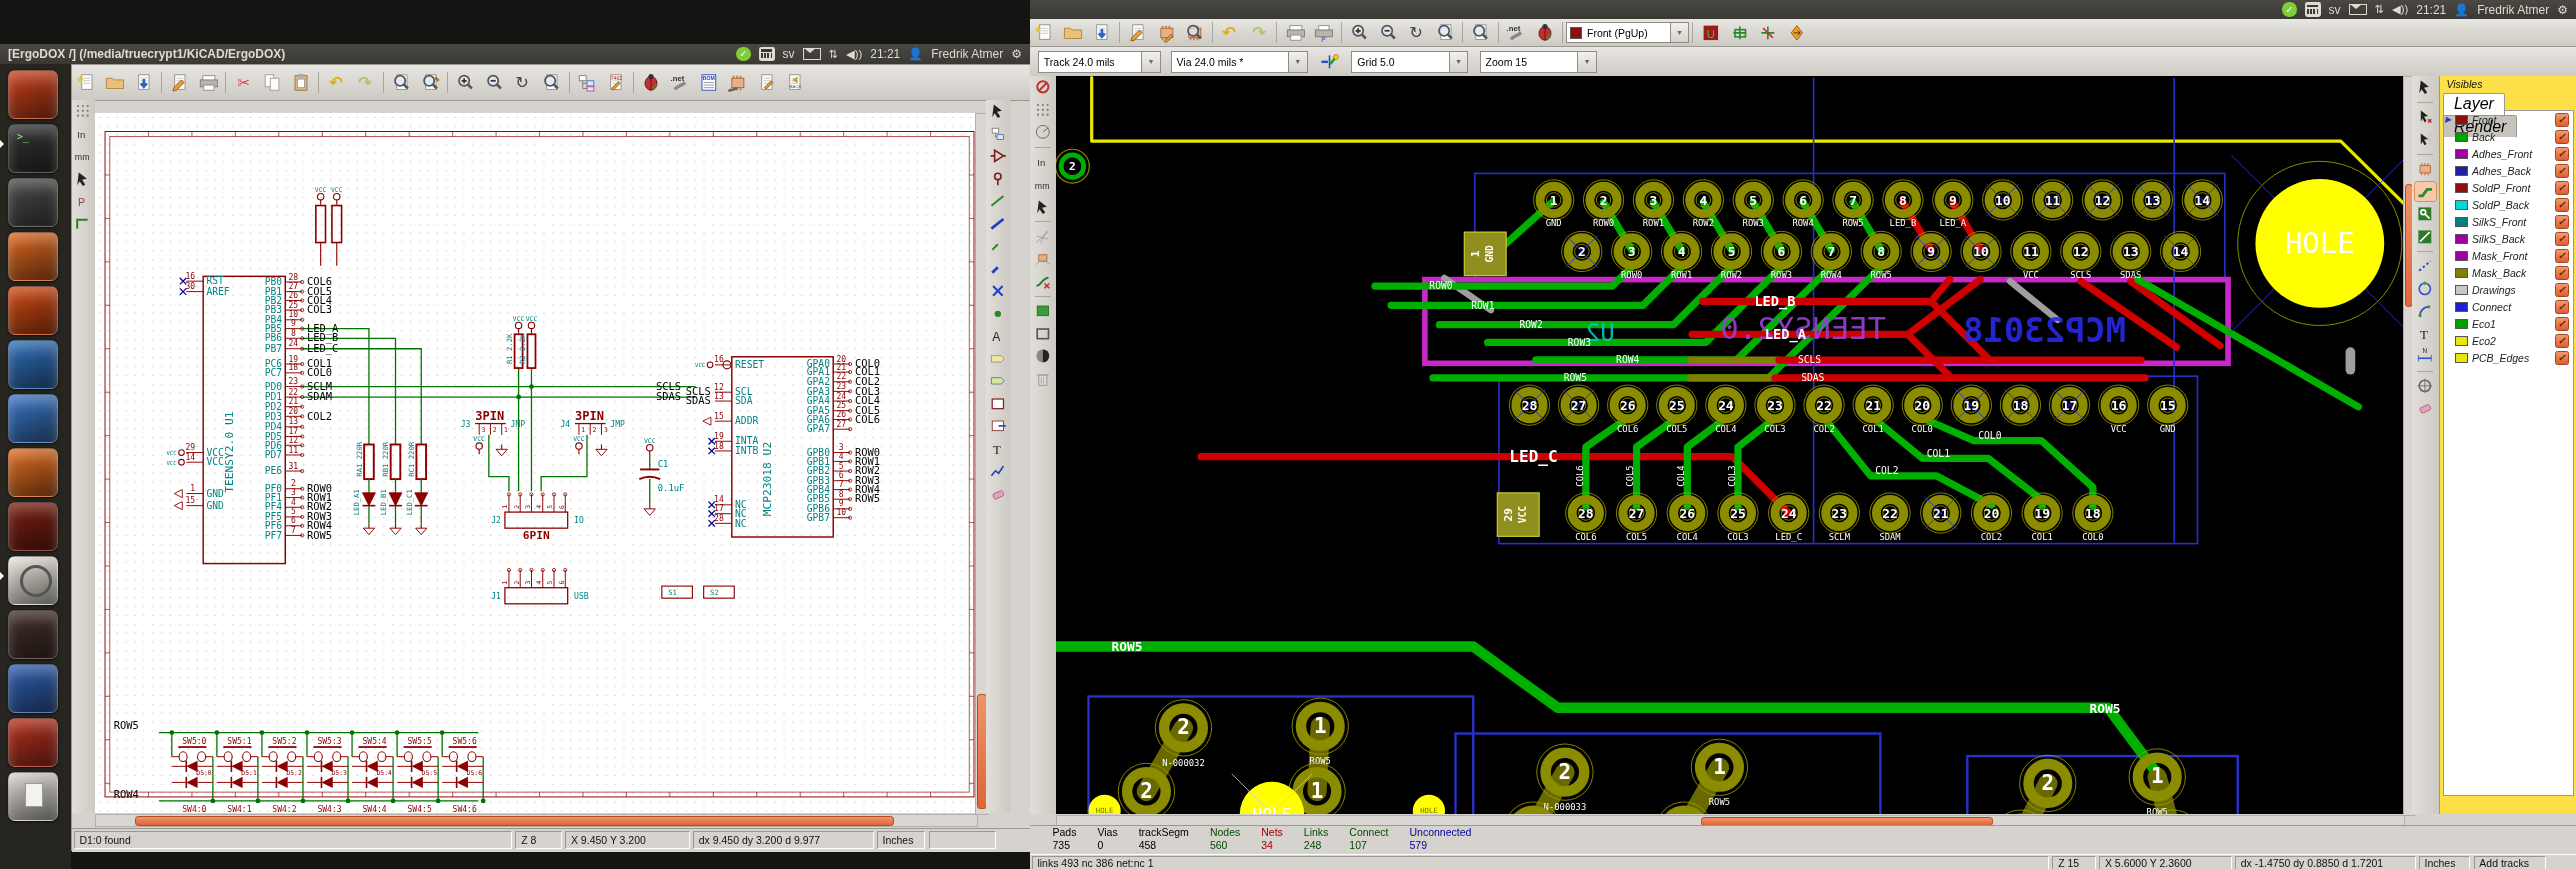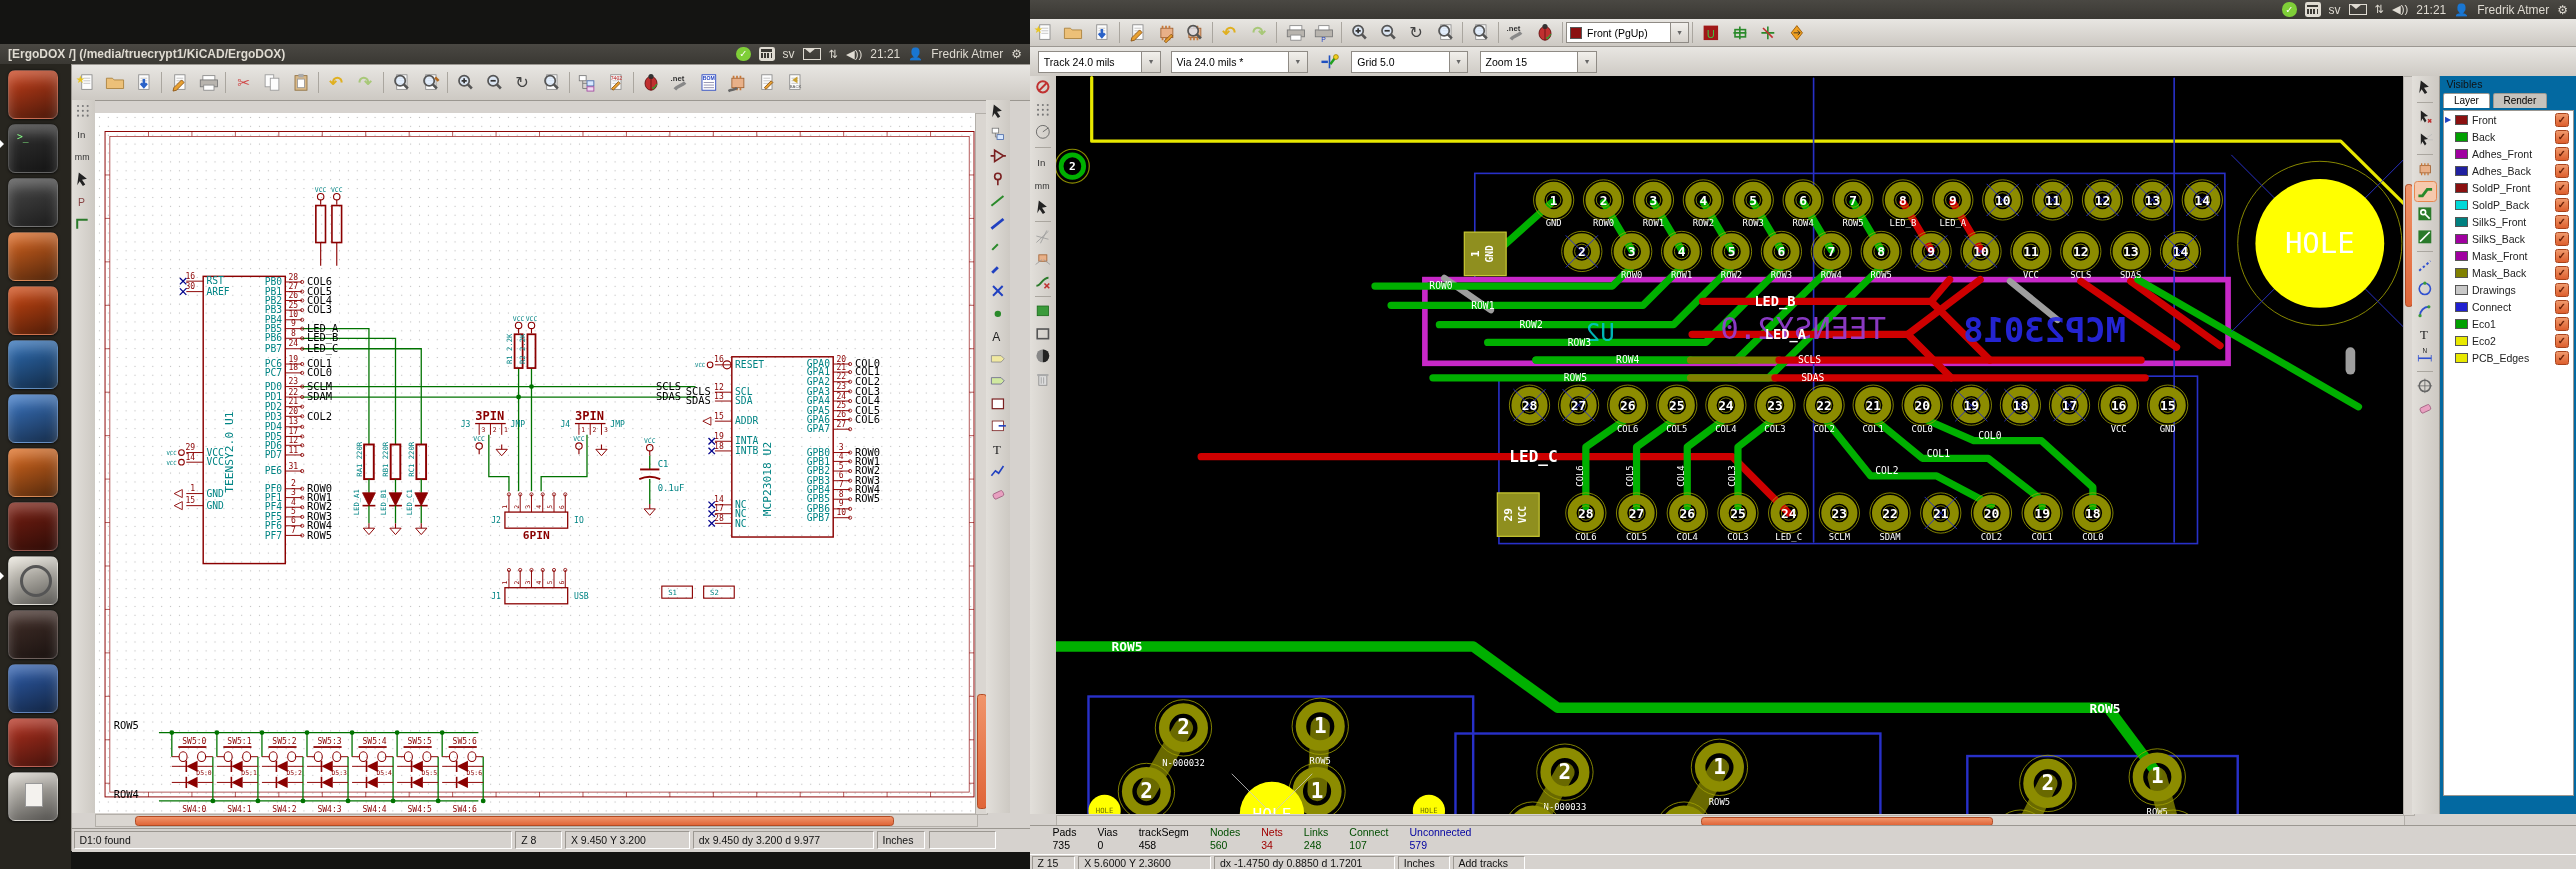--- a/index.html
+++ b/index.html
@@ -26,23 +26,23 @@
   .combo .ctext{padding:0 4.8px;flex:1;white-space:nowrap;}
   .combo .cbtn{width:17.7px;height:100%;background:linear-gradient(#f2f0ec,#d6d2cc);border-left:0.8px solid #8f8b85;display:flex;align-items:center;justify-content:center;color:#666;font-size:7.2px;}
   .statusbar{background:#d6d2ce;border-top:0.8px solid #9b9791;display:flex;align-items:center;font-size:10.5px;color:#111;}
   .scell{border:0.8px solid;border-color:#9b9791 #fff #fff #9b9791;height:16px;line-height:16px;padding:0 4.8px;margin:1.6px 1.6px;background:#d6d2ce;white-space:nowrap;overflow:hidden;}
   
   .sctrack{background:#dad6d1;border:0.8px solid #b3afa9;}
   .scthumb{position:absolute;background:linear-gradient(#f0946a,#e06538);border:0.8px solid #b14a22;border-radius:3.2px;}
   
   #ee-canvas{background:#fff;background-image:radial-gradient(circle,#bdbdbd 0.8px,rgba(0,0,0,0) 1px);background-size:8.9px 8.9px;}
   
-  .vispanel{background:#0369a1;border-left:0.8px solid #9b9791;}
+  .vispanel{background:#fde047;border-left:0.8px solid #9b9791;font-style:italic;}
   .vistitle{font-size:10.5px;color:#111;padding:2.4px 6.4px;}
-  .vtab{display:inline-block;border:0.8px solid #9b9791;border-bottom:none;padding:1.6px 9.7px;font-size:10px;border-radius:2.4px 2.4px 0 0;background:#c6c2bc;margin-left:3.2px;}
+  .vtab{display:inline-block;border:0.8px solid #9b9791;border-bottom:none;padding:1.6px 9.7px;font-size:16px;border-radius:2.4px 2.4px 0 0;background:#c6c2bc;margin-left:3.2px;}
   .vtab.act{background:#fff;}
   .vislist{background:#fff;border:0.8px solid #9b9791;margin:0 3.2px;}
   .lrow{display:flex;align-items:center;height:17px;padding:0 1.6px;font-size:10.5px;color:#222;}
   .lsw{width:10.5px;height:8.9px;border:0.8px solid #555;margin:0 4px 0 9.7px;}
   .lchk{margin-left:auto;width:12px;height:12px;border-radius:2.4px;background:linear-gradient(#f09a6d,#dd5f2e);border:0.8px solid #a8431c;color:#6b2208;font-size:9.7px;font-weight:bold;line-height:11.3px;text-align:center;margin-right:2.4px;}
   
   .msgpanel{background:#d6d2ce;border-top:0.8px solid #9b9791;display:flex;font-size:10.5px;}
   .mcol{display:flex;flex-direction:column;margin-right:21px;}
   .mcol span{line-height:13px;}
 </style>
@@ -2102,20 +2102,21 @@
           <span style="color: rgb(0, 77, 0);">Connect</span>
           <span style="color: rgb(0, 77, 0);">107</span>
         </div>
         <div class="mcol">
           <span style="color: rgb(0, 0, 160);">Unconnected</span>
           <span style="color: rgb(0, 0, 160);">579</span>
         </div>
       </div>
 
     <div class="abs statusbar" style="left:0;top:854px;width:1546px;height:15.3px;border-top:0.8px solid #fff;">
+      <span class="scell" style="width:1006px;height:12px;line-height:12px;margin:0.8px 1.6px;">links 493 nc 386 net:nc 1</span>
       <span class="scell" style="width:32px;height:12px;line-height:12px;margin:0.8px 1.6px;">Z 15</span>
       <span class="scell" style="width:121px;height:12px;line-height:12px;margin:0.8px 1.6px;">X 5.6000 Y 2.3600</span>
       <span class="scell" style="width:169px;height:12px;line-height:12px;margin:0.8px 1.6px;">dx -1.4750 dy 0.8850 d 1.7201</span>
       <span class="scell" style="width:40px;height:12px;line-height:12px;margin:0.8px 1.6px;">Inches</span>
       <span class="scell" style="width:61px;height:12px;line-height:12px;margin:0.8px 1.6px;">Add tracks</span>
     </div>
   </div>
 </div>
 
 

